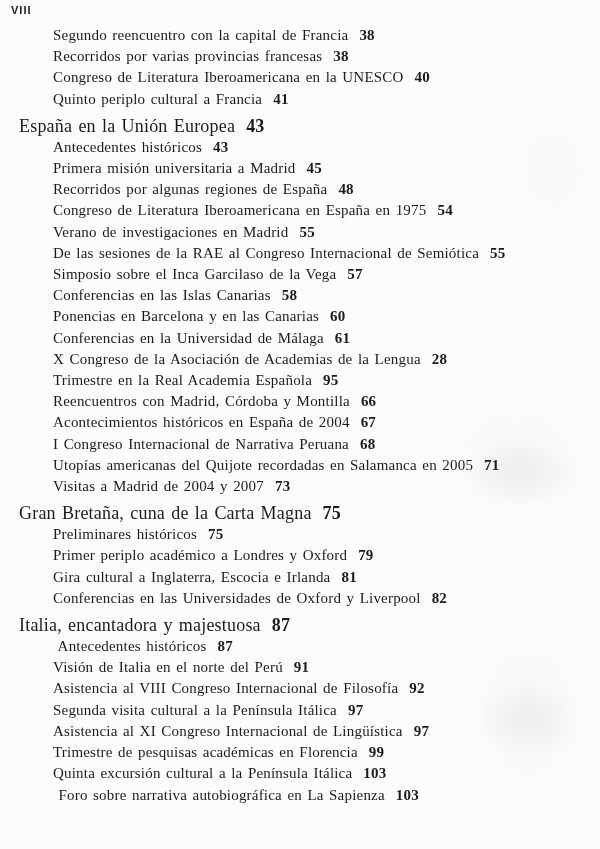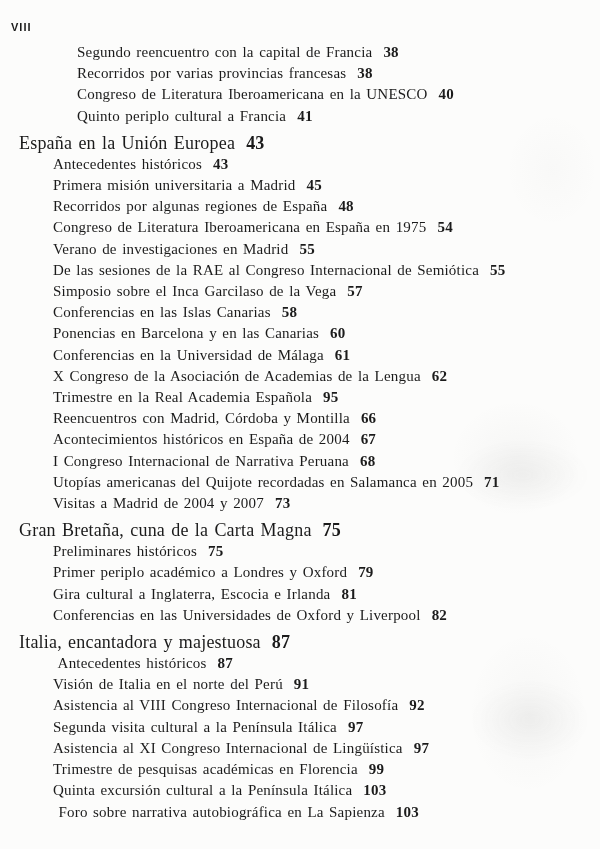--- a/index.html
+++ b/index.html
@@ -12,38 +12,38 @@
     overflow: hidden;
     background: var(--paper, #fcfcfb);
     color: var(--ink, #1b1b1b);
     font-family: "Liberation Serif", serif;
   }
   .page {
     position: relative;
     width: 100%;
     height: 100%;
     box-sizing: border-box;
-    padding-top: 20px;
+    padding-top: 3px;
     background-image:
       radial-gradient(ellipse at 86% 54%, rgba(70,70,70,0.035), transparent 9%),
       radial-gradient(ellipse at 88% 84%, rgba(70,70,70,0.03), transparent 8%),
       radial-gradient(ellipse at 92% 20%, rgba(70,70,70,0.02), transparent 6%);
   }
   .folio {
     font-family: "Liberation Sans", sans-serif;
     font-size: 11px;
     font-weight: 700;
     letter-spacing: 1px;
     line-height: 14px;
     height: 16px;
     padding-left: 11px;
   }
   .toc { padding-top: 2px; }
   .group { margin-top: 5px; }
-  .group:first-child { margin-top: 4px; margin-left: 24px; }
+  .group:first-child { margin-top: 4px; }
   .row {
     white-space: pre;
     letter-spacing: 0.2px;
     word-spacing: 1.5px;
   }
   .row.item {
     font-size: 15px;
     line-height: 21.2px;
     padding-left: 53px;
   }
@@ -83,21 +83,21 @@
         <div class="row item"><span class="title">Antecedentes históricos</span><span class="pg">43</span></div>
         <div class="row item"><span class="title">Primera misión universitaria a Madrid</span><span class="pg">45</span></div>
         <div class="row item"><span class="title">Recorridos por algunas regiones de España</span><span class="pg">48</span></div>
         <div class="row item"><span class="title"><span>Congreso de Literatura Iberoamericana en España en </span><span class="it">1975</span></span><span class="pg">54</span></div>
         <div class="row item"><span class="title">Verano de investigaciones en Madrid</span><span class="pg">55</span></div>
         <div class="row item"><span class="title">De las sesiones de la RAE al Congreso Internacional de Semiótica</span><span class="pg">55</span></div>
         <div class="row item"><span class="title">Simposio sobre el Inca Garcilaso de la Vega</span><span class="pg">57</span></div>
         <div class="row item"><span class="title">Conferencias en las Islas Canarias</span><span class="pg">58</span></div>
         <div class="row item"><span class="title">Ponencias en Barcelona y en las Canarias</span><span class="pg">60</span></div>
         <div class="row item"><span class="title">Conferencias en la Universidad de Málaga</span><span class="pg">61</span></div>
-        <div class="row item"><span class="title">X Congreso de la Asociación de Academias de la Lengua</span><span class="pg">62</span></div>
+        <div class="row item"><span class="title">X Congreso de la Asociación de Academias de la Lengua</span><span class="pg">28</span></div>
         <div class="row item"><span class="title">Trimestre en la Real Academia Española</span><span class="pg">95</span></div>
         <div class="row item"><span class="title">Reencuentros con Madrid, Córdoba y Montilla</span><span class="pg">66</span></div>
         <div class="row item"><span class="title">Acontecimientos históricos en España de 2004</span><span class="pg">67</span></div>
         <div class="row item"><span class="title">I Congreso Internacional de Narrativa Peruana</span><span class="pg">68</span></div>
         <div class="row item"><span class="title"><span>Utopías americanas del </span><span class="it">Quijote</span><span> recordadas en Salamanca en 2005</span></span><span class="pg">71</span></div>
         <div class="row item"><span class="title">Visitas a Madrid de 2004 y 2007</span><span class="pg">73</span></div>
       </section>
       <section class="group">
         <div class="row heading"><span class="title">Gran Bretaña, cuna de la Carta Magna</span><span class="pg">75</span></div>
         <div class="row item"><span class="title">Preliminares históricos</span><span class="pg">75</span></div>

